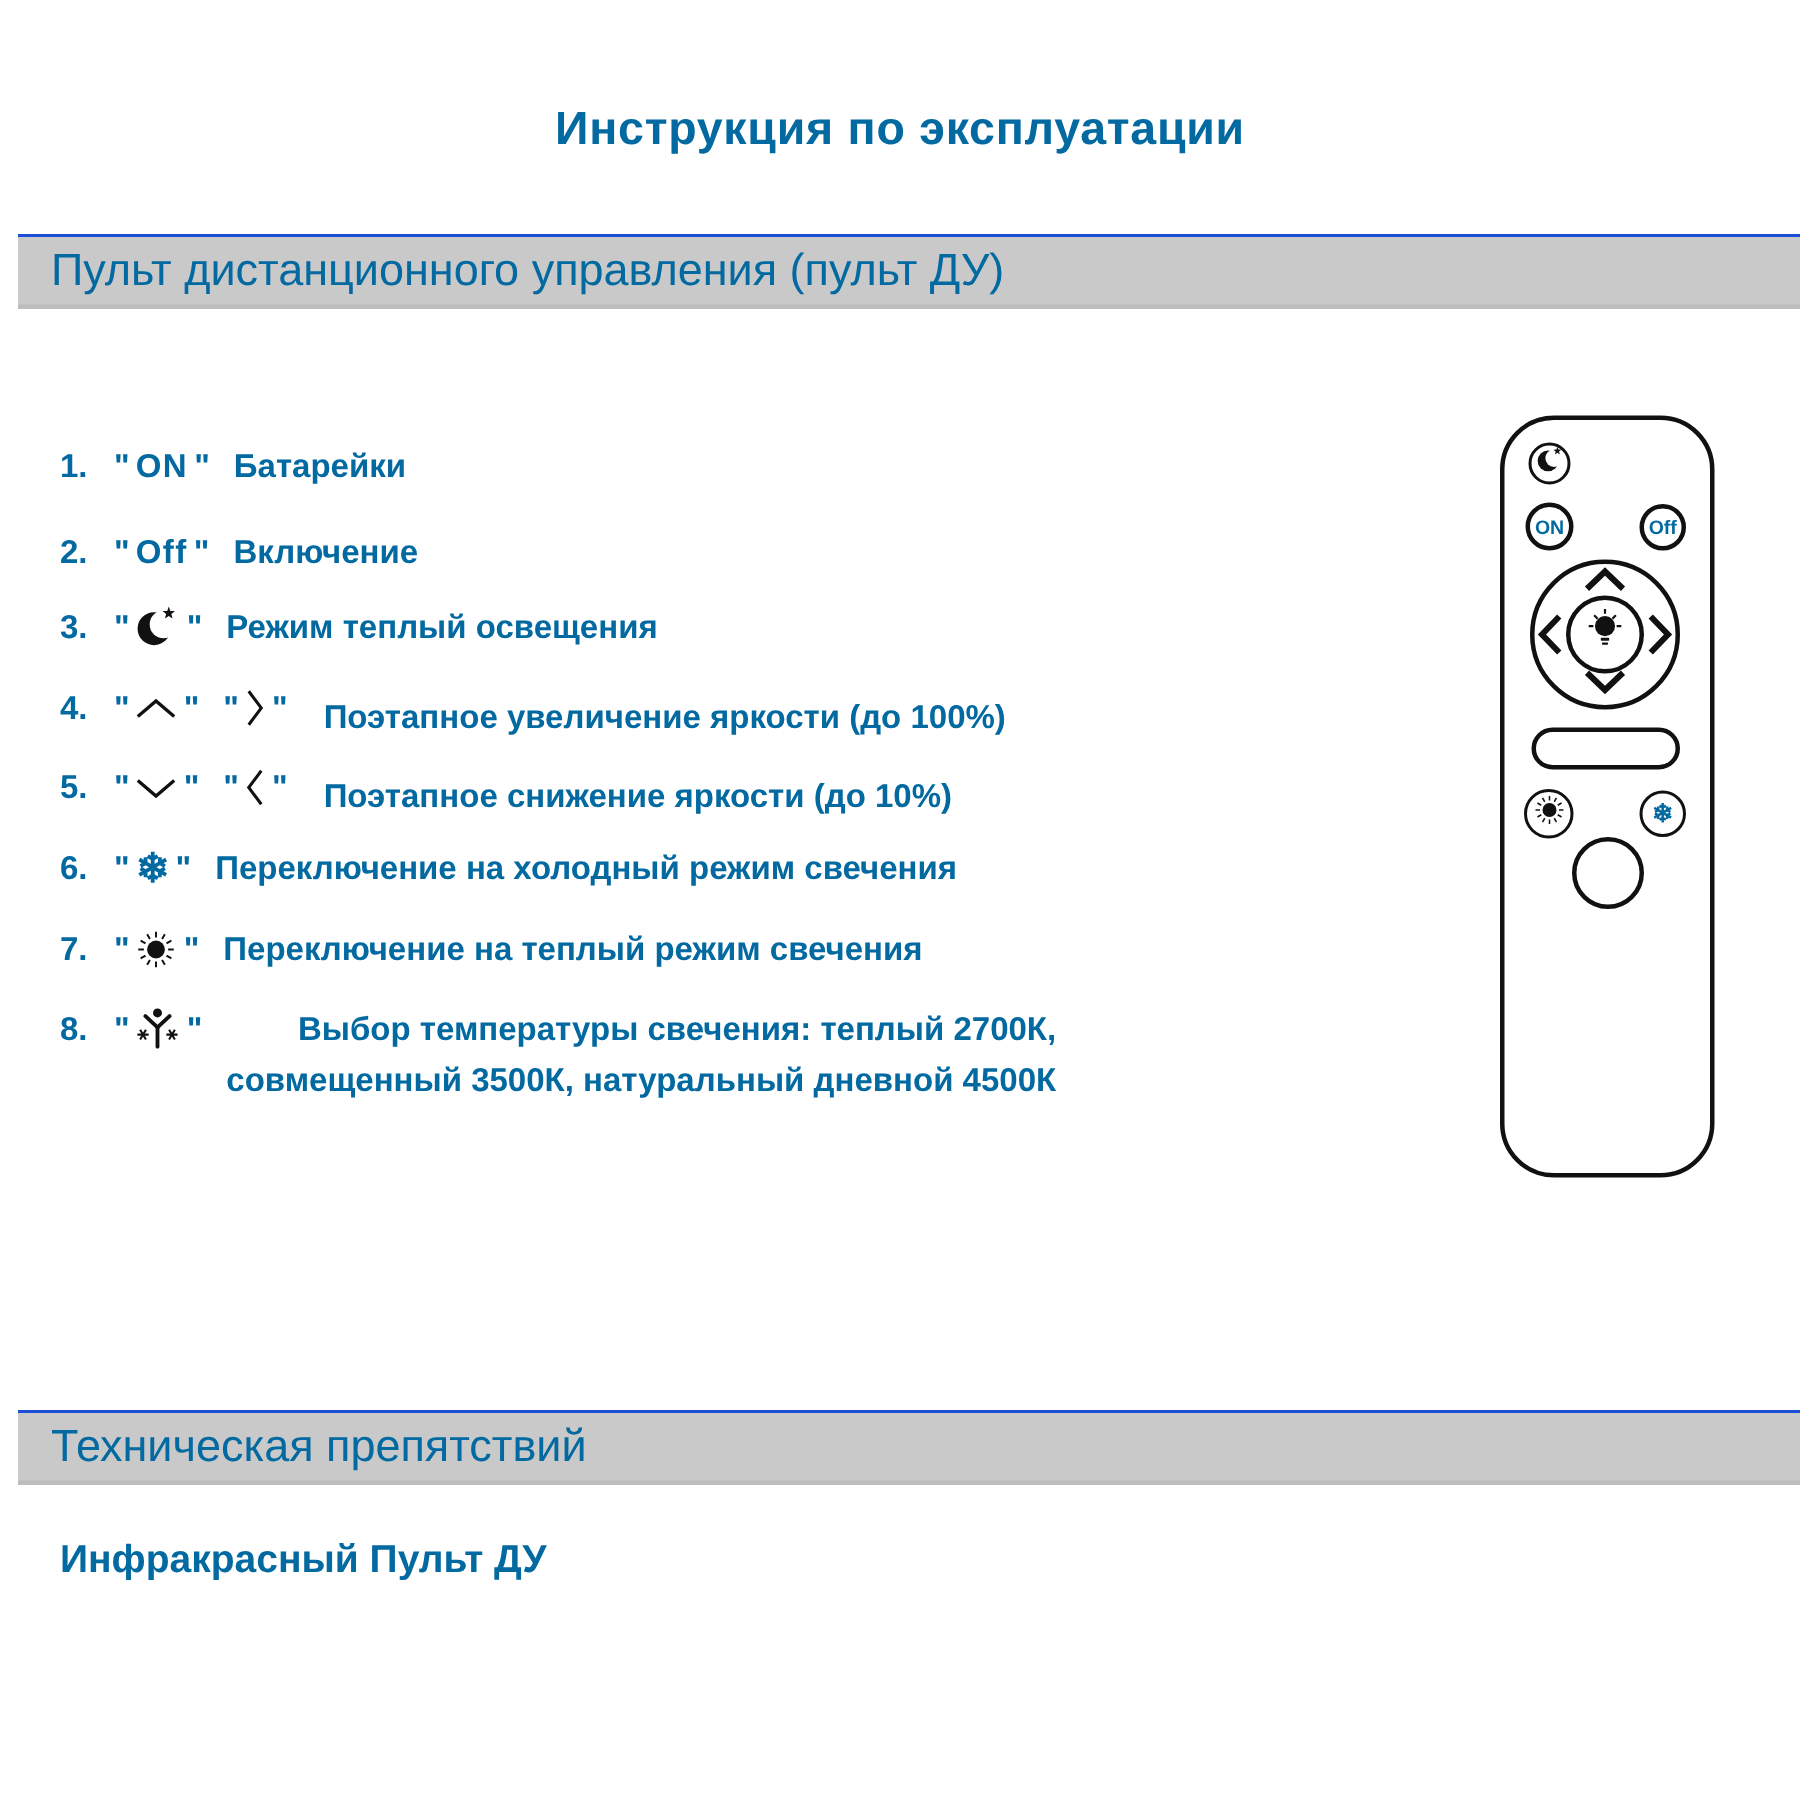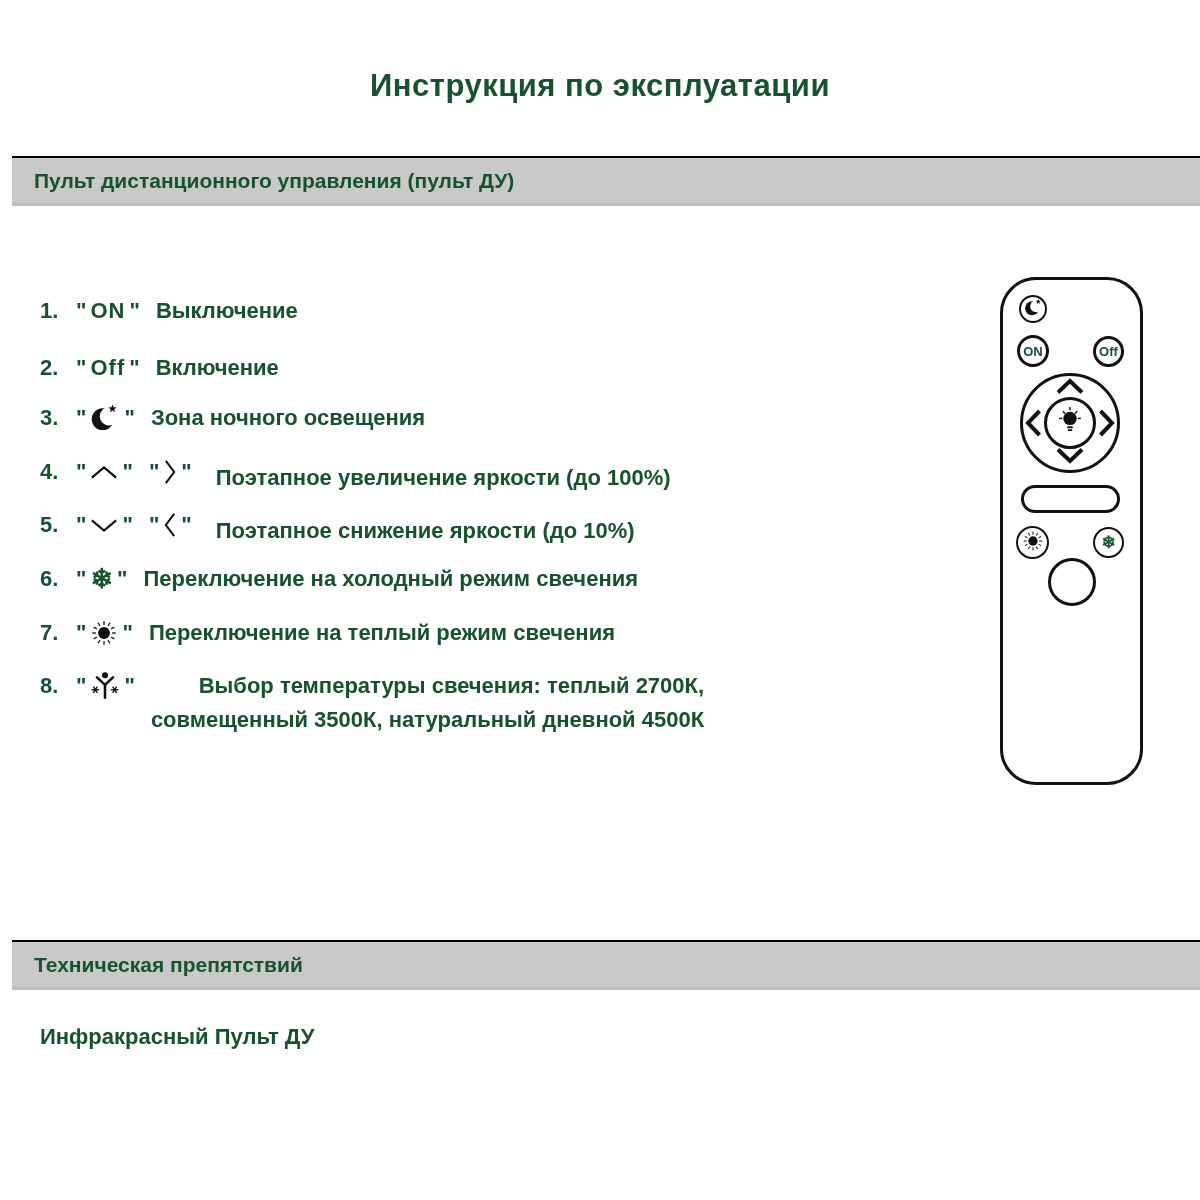--- a/index.html
+++ b/index.html
@@ -1,28 +1,28 @@
 <!DOCTYPE html>
 <html><head>
 <meta charset="utf-8">
 <style>
   html,body{margin:0;padding:0;background:#fff;}
   .page{
     position:relative;width:1200px;height:1200px;background:#ffffff;
-    font-family:"Liberation Sans",sans-serif;color:#14532d;overflow:hidden;
+    font-family:"Liberation Sans",sans-serif;color:#0369a1;overflow:hidden;
   }
   .title{
     position:absolute;top:68px;left:0;width:100%;text-align:center;
     font-size:31px;font-weight:bold;margin:0;letter-spacing:.5px;
   }
   .bar{
     position:absolute;left:12px;right:0;height:50px;background:#c9c9c9;
-    border-top:2px solid #000000;border-bottom:3px solid #bdbdbd;
+    border-top:2px solid #1d4ed8;border-bottom:3px solid #bdbdbd;
     box-sizing:border-box;display:flex;align-items:center;padding-left:22px;
-    font-size:21px;font-weight:bold;
+    font-size:30px;font-weight:normal;
   }
   .bar1{top:156px}
   .bar2{top:940px}
 
   
   .item{
     position:absolute;left:40px;display:flex;align-items:center;
     font-size:22px;font-weight:bold;white-space:nowrap;height:34px;
   }
   .item .num{width:32px;flex:0 0 auto;}
@@ -64,42 +64,42 @@
   .dp-right{position:absolute;right:2px;top:31px;}
   .pill{
     position:absolute;left:18px;top:205px;width:99px;height:28px;border:3px solid #111;
     border-radius:15px;box-sizing:border-box;background:#fff;
   }
   .btn-warm{left:13px;top:246px;width:33px;height:33px;}
   .btn-cold{left:90px;top:247px;width:31px;height:31px;font-size:17px;}
   .btn-round{left:45px;top:278px;width:48px;height:48px;border-width:3px;}
 
   
-  .tech-line{position:absolute;left:40px;font-size:22px;font-weight:bold;white-space:nowrap;}
+  .tech-line{position:absolute;left:40px;font-size:26px;font-weight:bold;white-space:nowrap;}
   .tl1{top:1024px}
   .tl2{top:1068px}
   .tl3{top:1110px}
 </style>
 </head>
 <body>
 
 <div class="page">
 
   <h1 class="title">Инструкция по эксплуатации</h1>
 
   <div class="bar bar1">
     <span>Пульт дистанционного управления (пульт ДУ)</span>
   </div>
 
   <div class="item" style="top:294px">
     <span class="num">1.</span>
     <span class="q">"</span>
     <span class="key">ON</span>
     <span class="q">"</span>
-    <span class="desc">Выключение</span>
+    <span class="desc">Батарейки</span>
   </div>
 
   <div class="item" style="top:351px">
     <span class="num">2.</span>
     <span class="q">"</span>
     <span class="key">Off</span>
     <span class="q">"</span>
     <span class="desc">Включение</span>
   </div>
 
@@ -107,21 +107,21 @@
     <span class="num">3.</span>
     <span class="q">"</span>
     <span class="iconbox">
       <svg width="30" height="30" viewBox="0 0 26 26">
         <circle cx="11" cy="14" r="9.5" fill="#111"></circle>
         <circle cx="16.5" cy="11.5" r="8" fill="#fff"></circle>
         <polygon fill="#111" points="19.5,1.2 20.4,3.7 23.1,3.8 21,5.5 21.7,8.1 19.5,6.6 17.3,8.1 18,5.5 15.9,3.8 18.6,3.7"></polygon>
       </svg>
     </span>
     <span class="q">"</span>
-    <span class="desc">Зона ночного освещения</span>
+    <span class="desc">Режим теплый освещения</span>
   </div>
 
   <div class="item" style="top:455px">
     <span class="num">4.</span>
     <span class="q">"</span>
     <span class="iconbox">
       <svg width="28" height="15" viewBox="0 0 30 16">
           <polyline points="2,13.5 15,2.5 28,13.5" fill="none" stroke="#111" stroke-width="2.4"></polyline>
         </svg>
     </span>

